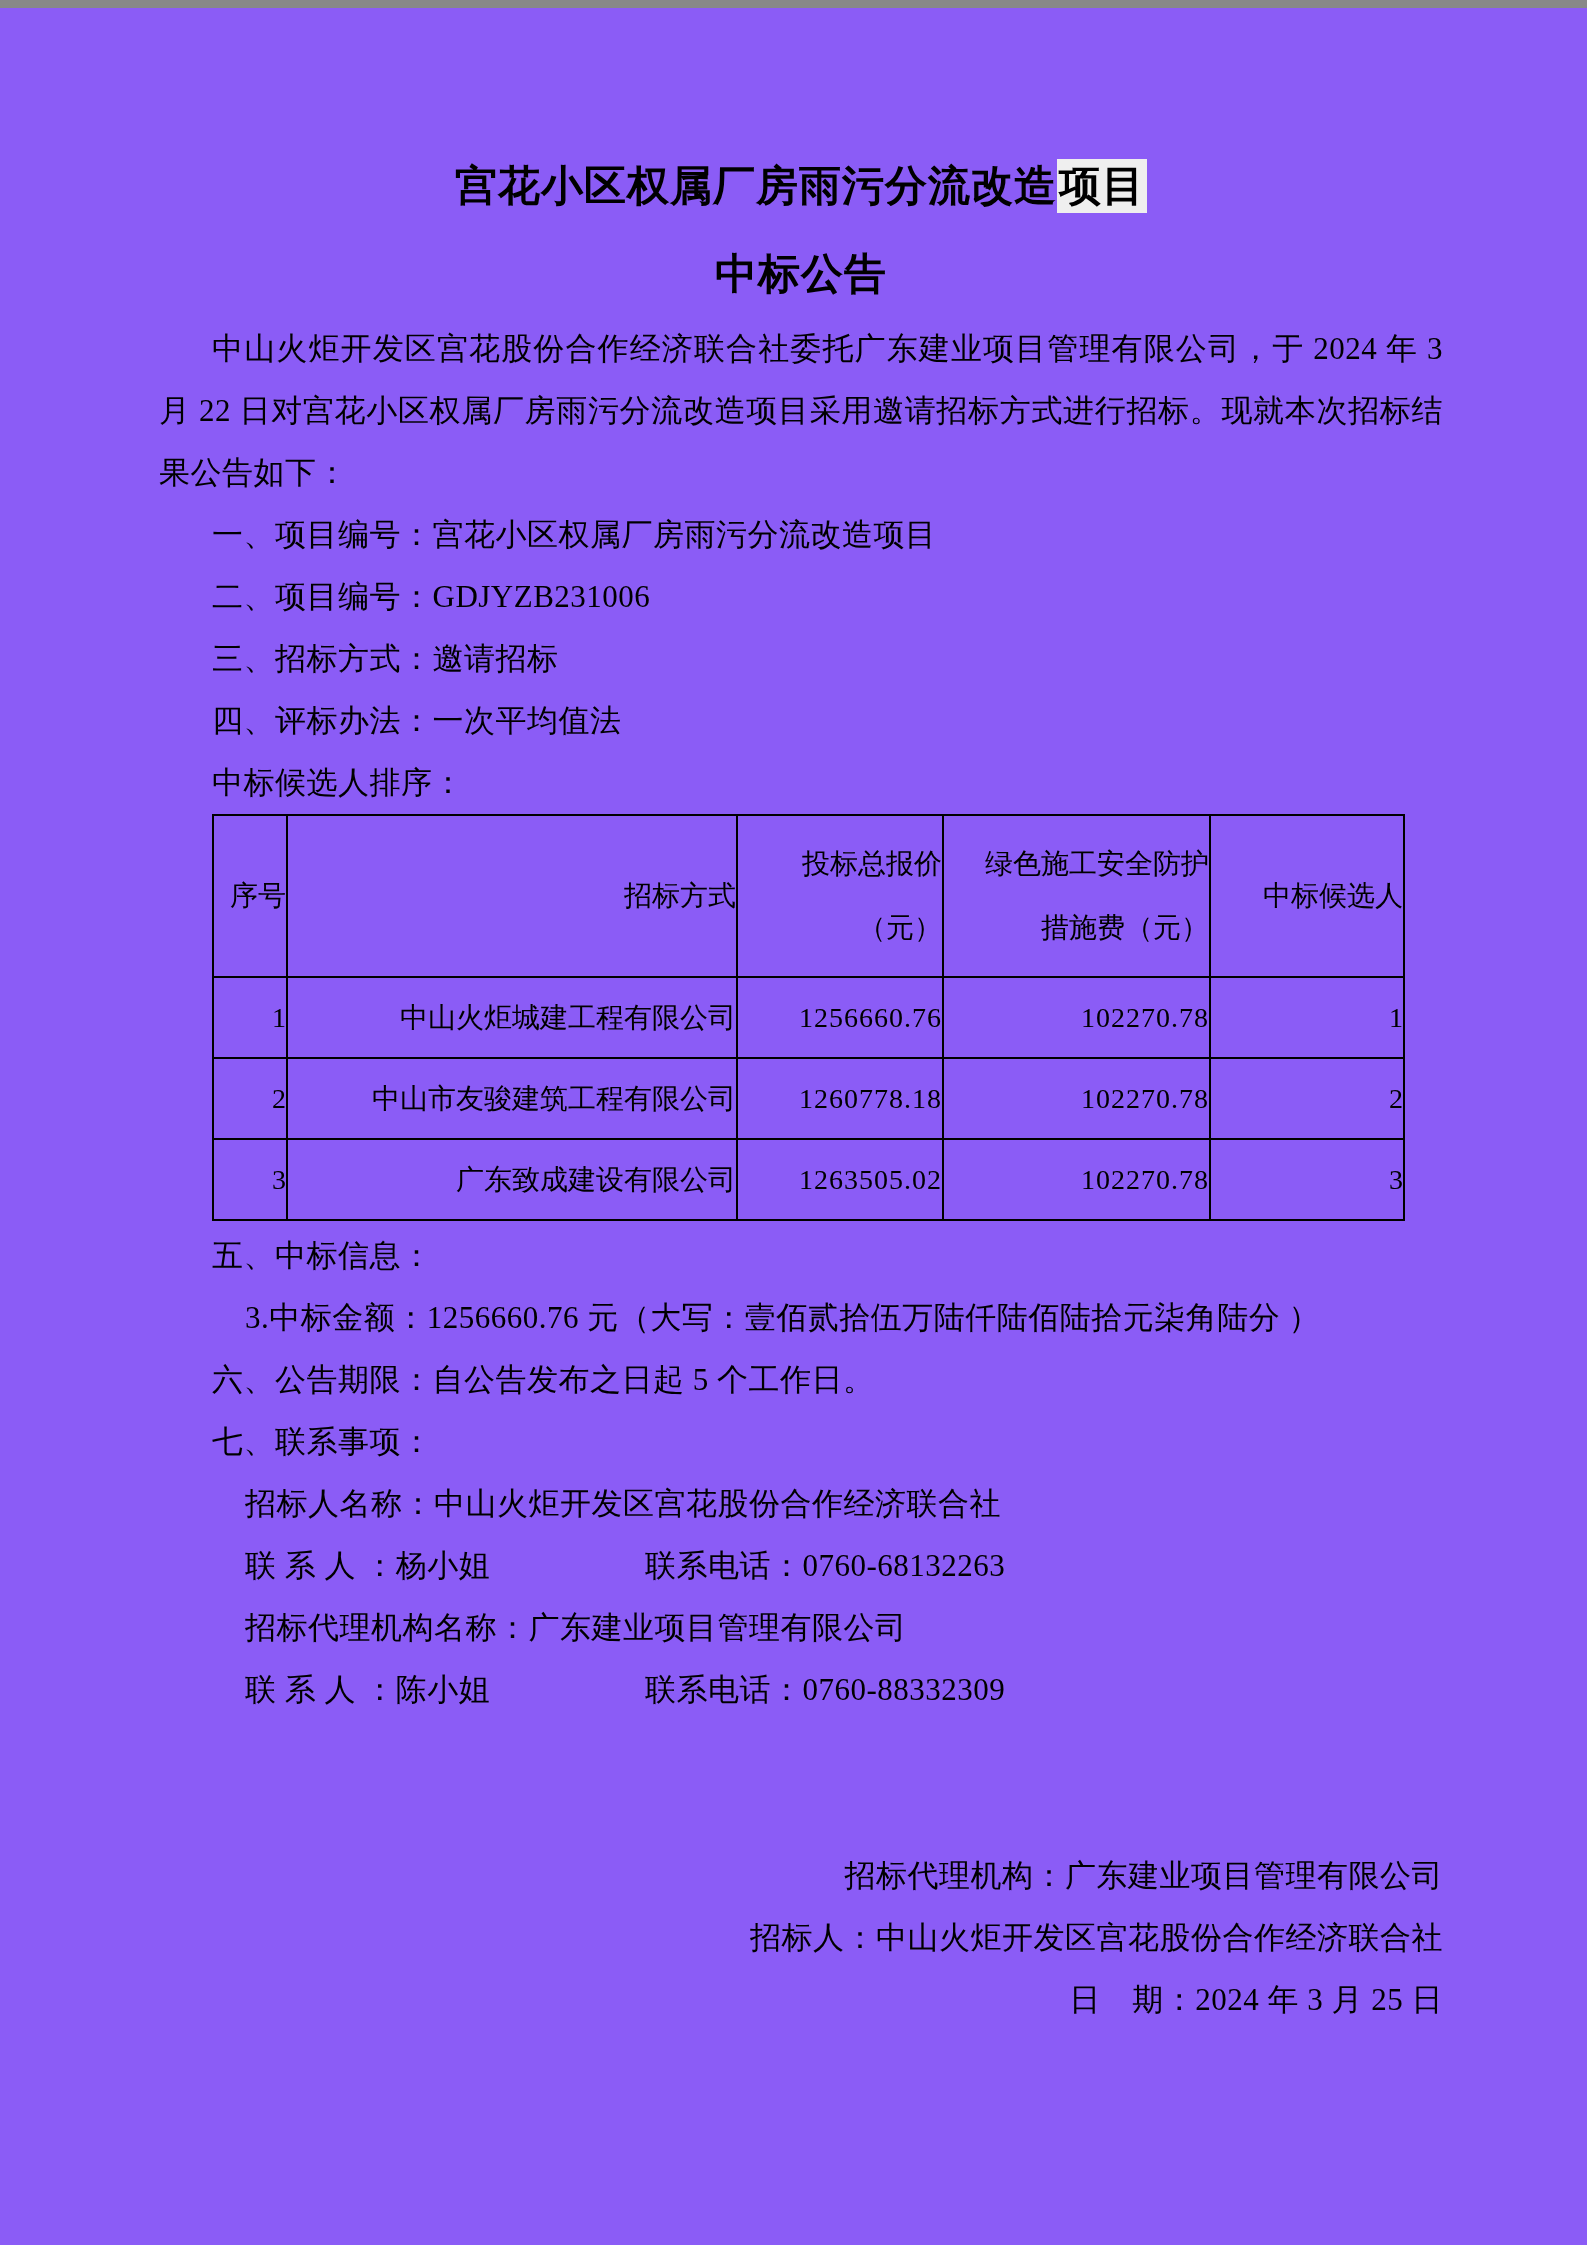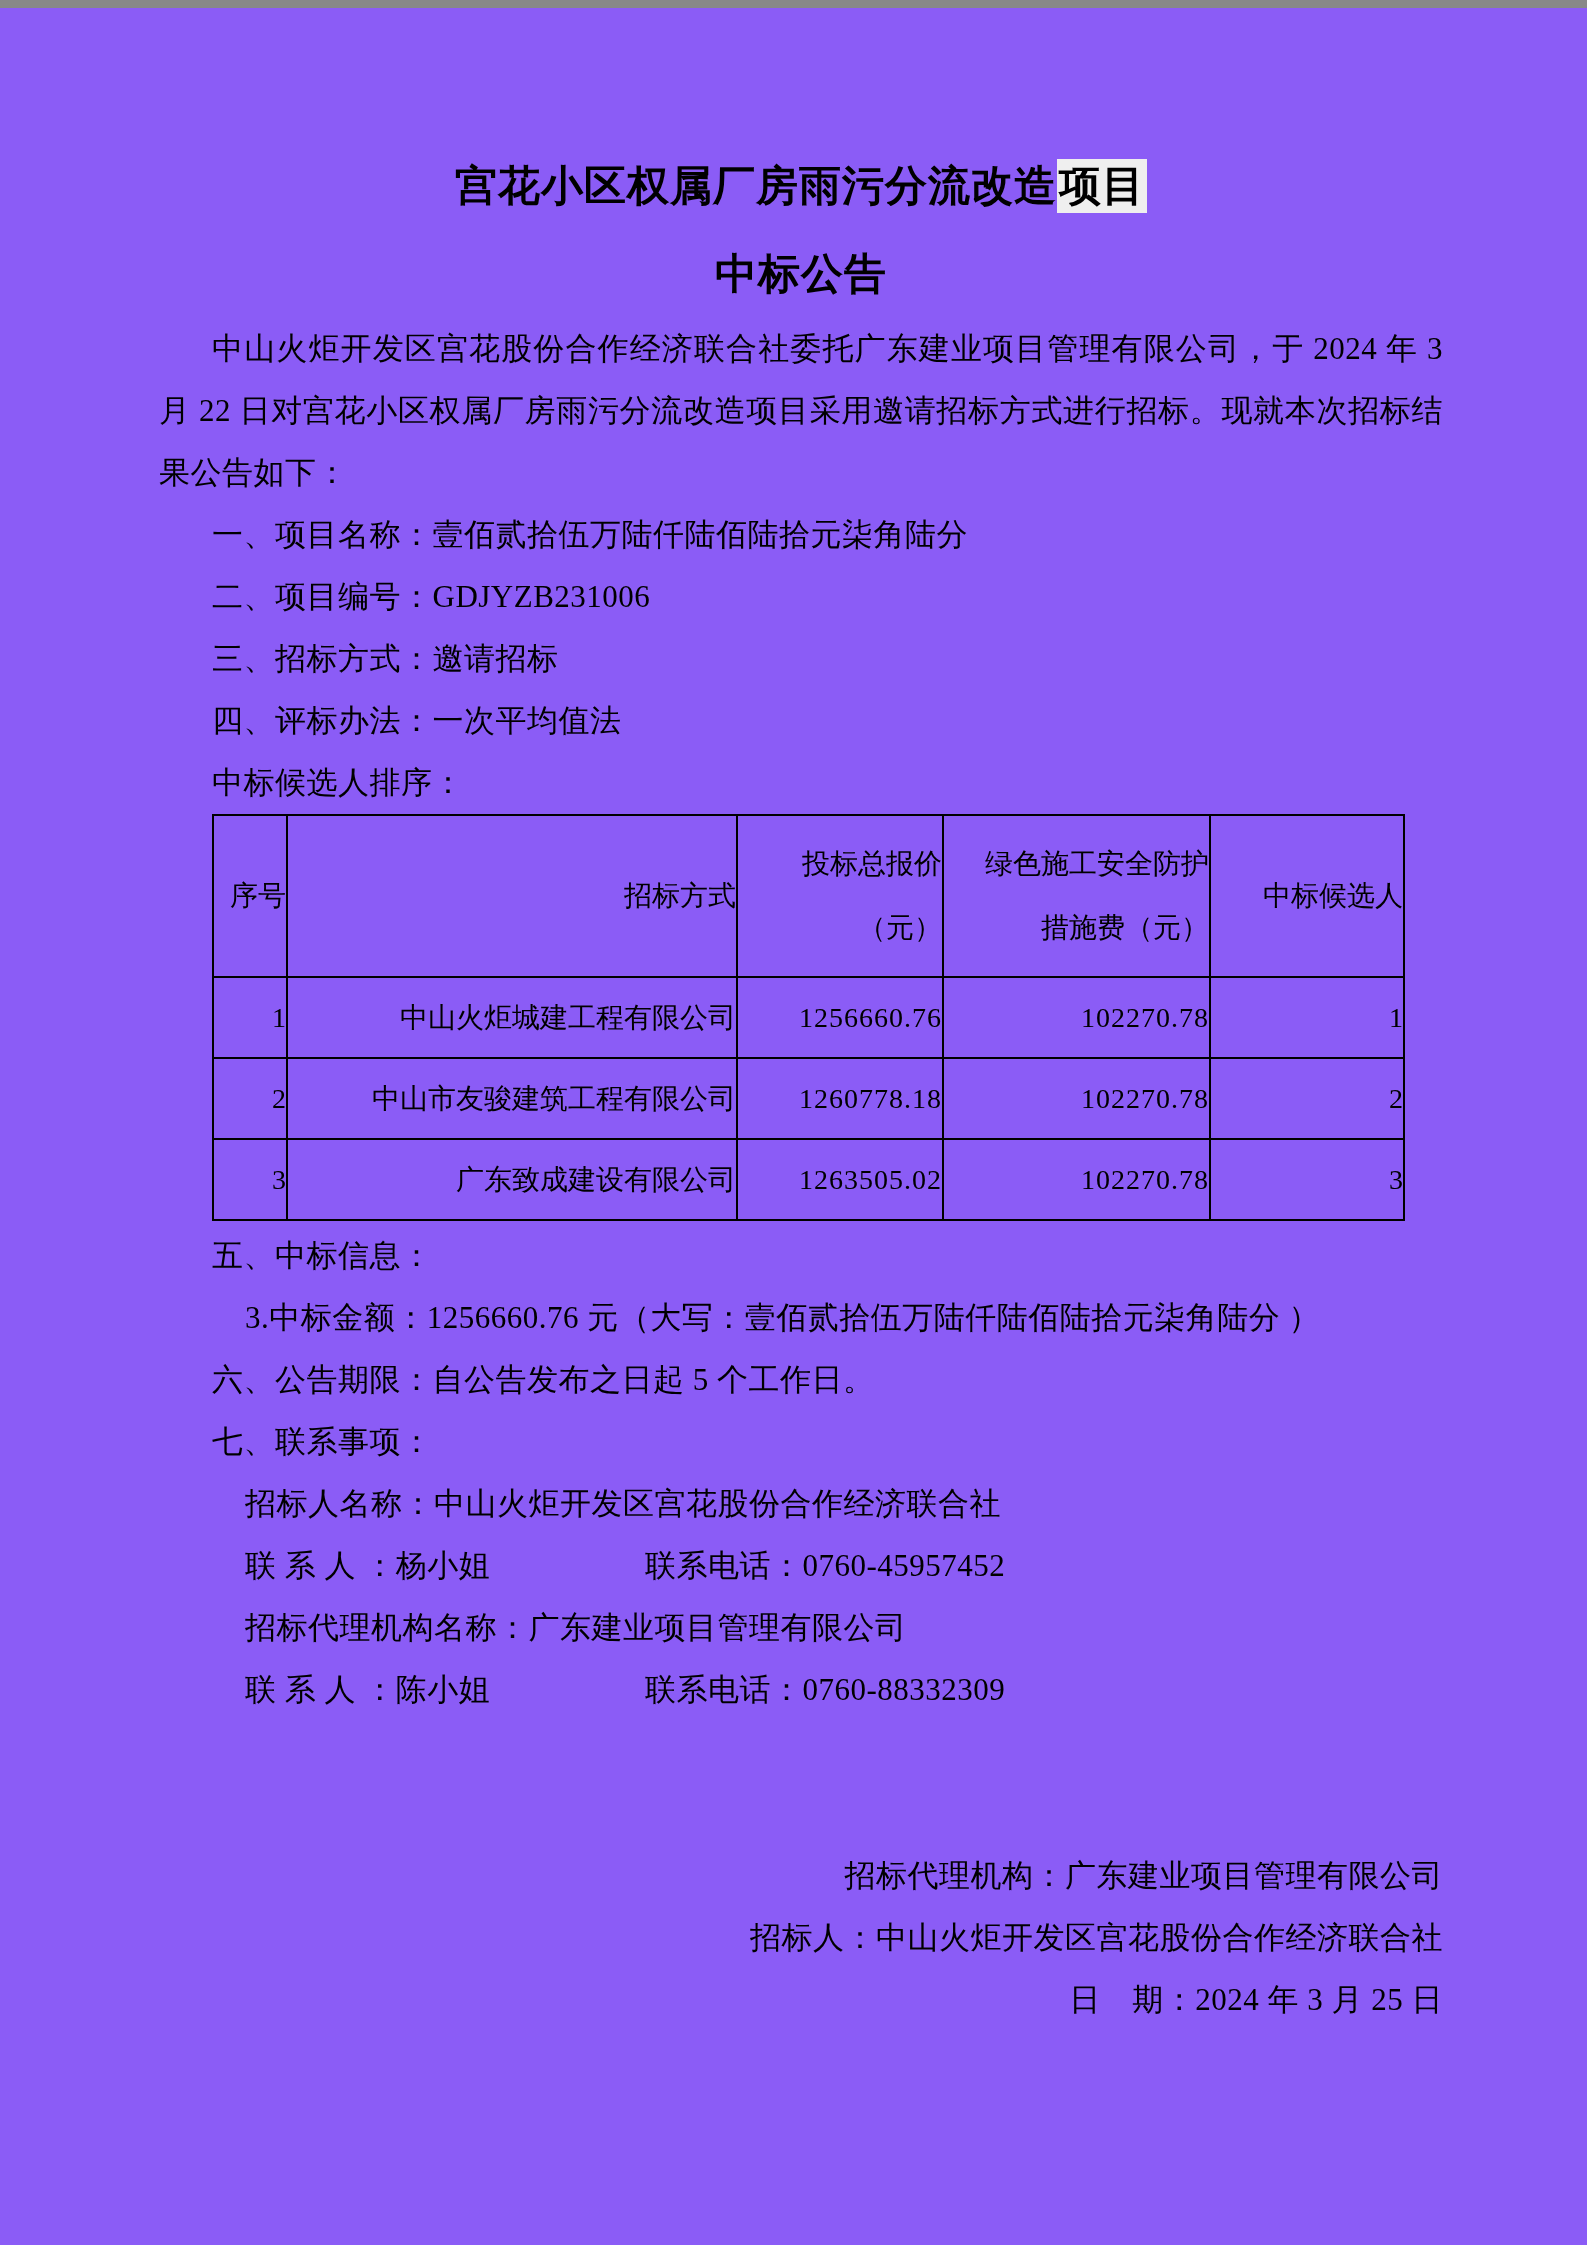--- a/index.html
+++ b/index.html
@@ -40,21 +40,21 @@
 <body>
 
 <div class="page">
 
   <div class="title-line"><span>宫花小区权属厂房雨污分流改造</span><span class="hl">项目</span></div>
 
   <div class="title-line">中标公告</div>
 
   <p class="intro">中山火炬开发区宫花股份合作经济联合社委托广东建业项目管理有限公司，于 2024 年 3 月 22 日对宫花小区权属厂房雨污分流改造项目采用邀请招标方式进行招标。现就本次招标结果公告如下：</p>
 
-  <div class="item">一、项目名称：壹佰贰拾伍万陆仟陆佰陆拾元柒角陆分</div>
+  <div class="item">一、项目编号：宫花小区权属厂房雨污分流改造项目</div>
   <div class="item">二、项目编号：GDJYZB231006</div>
   <div class="item">三、招标方式：邀请招标</div>
   <div class="item">四、评标办法：一次平均值法</div>
   <div class="item">中标候选人排序：</div>
 
   <table class="bid">
     <colgroup>
       <col style="width:74px">
         <col style="width:450px">
         <col style="width:206px">
@@ -99,21 +99,21 @@
   </tbody>
     </table>
 
   <div class="item" style="margin-top:4px">五、中标信息：</div>
   <div class="sub">3.中标金额：1256660.76 元（大写：壹佰贰拾伍万陆仟陆佰陆拾元柒角陆分 ）</div>
 
   <div class="item">六、公告期限：自公告发布之日起 5 个工作日。</div>
   <div class="item">七、联系事项：</div>
 
   <div class="sub">招标人名称：中山火炬开发区宫花股份合作经济联合社</div>
-  <div class="sub"><span class="contact-first">联 系 人 ：杨小姐</span><span>联系电话：0760-45957452</span></div>
+  <div class="sub"><span class="contact-first">联 系 人 ：杨小姐</span><span>联系电话：0760-68132263</span></div>
   <div class="sub">招标代理机构名称：广东建业项目管理有限公司</div>
   <div class="sub"><span class="contact-first">联 系 人 ：陈小姐</span><span>联系电话：0760-88332309</span></div>
 
   <div class="signature">
     <div>招标代理机构：广东建业项目管理有限公司</div>
     <div>招标人：中山火炬开发区宫花股份合作经济联合社</div>
     <div>日　期：2024 年 3 月 25 日</div>
   </div>
 
 </div>

